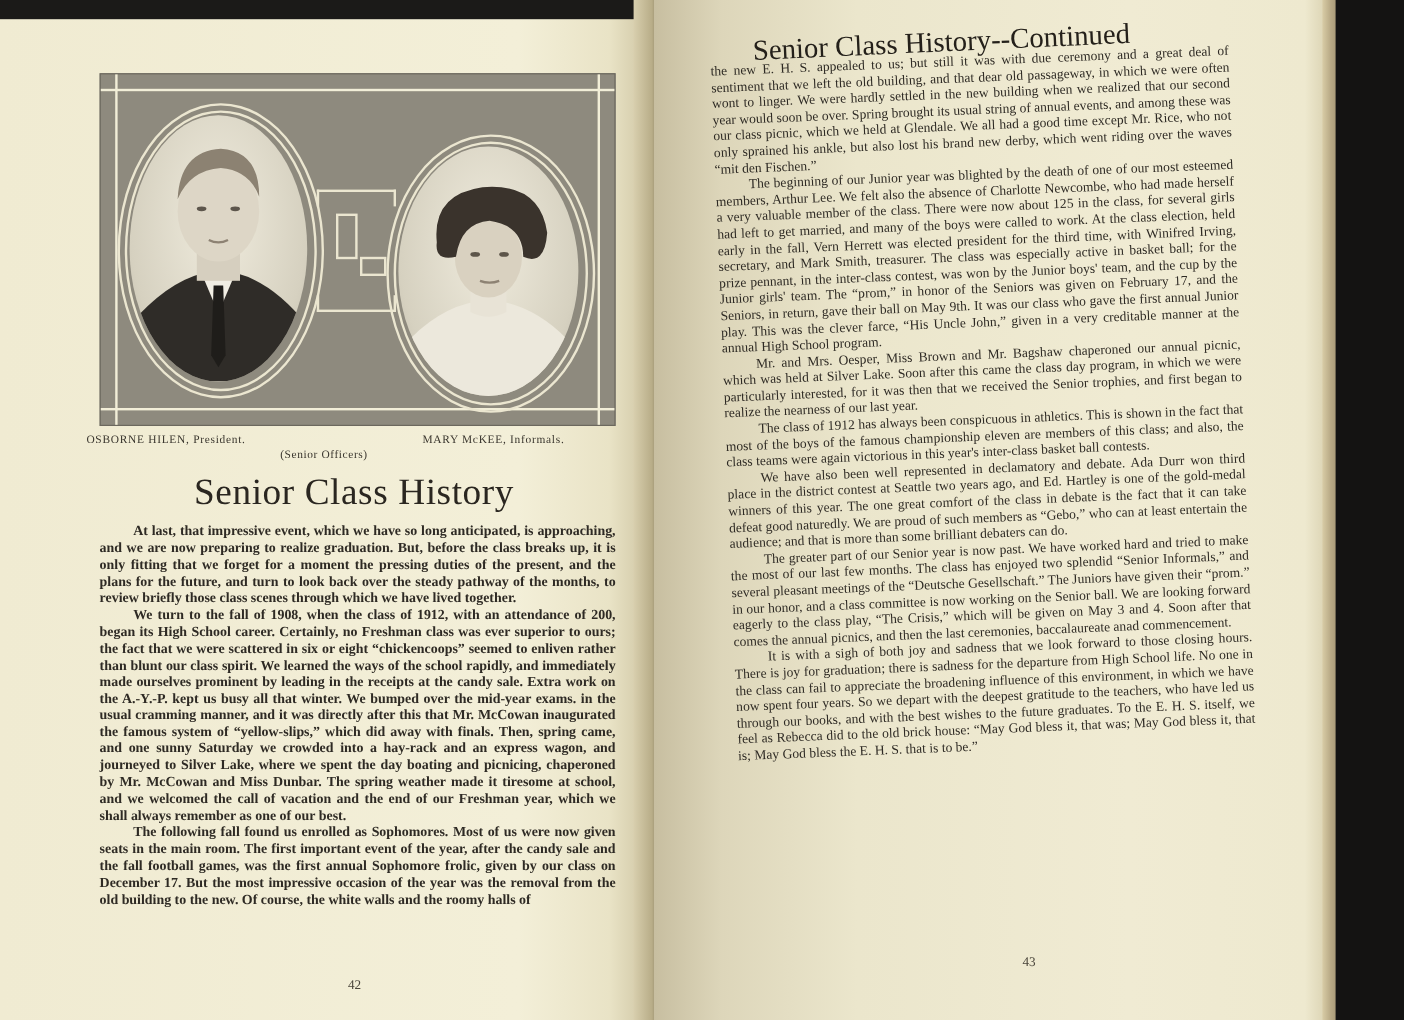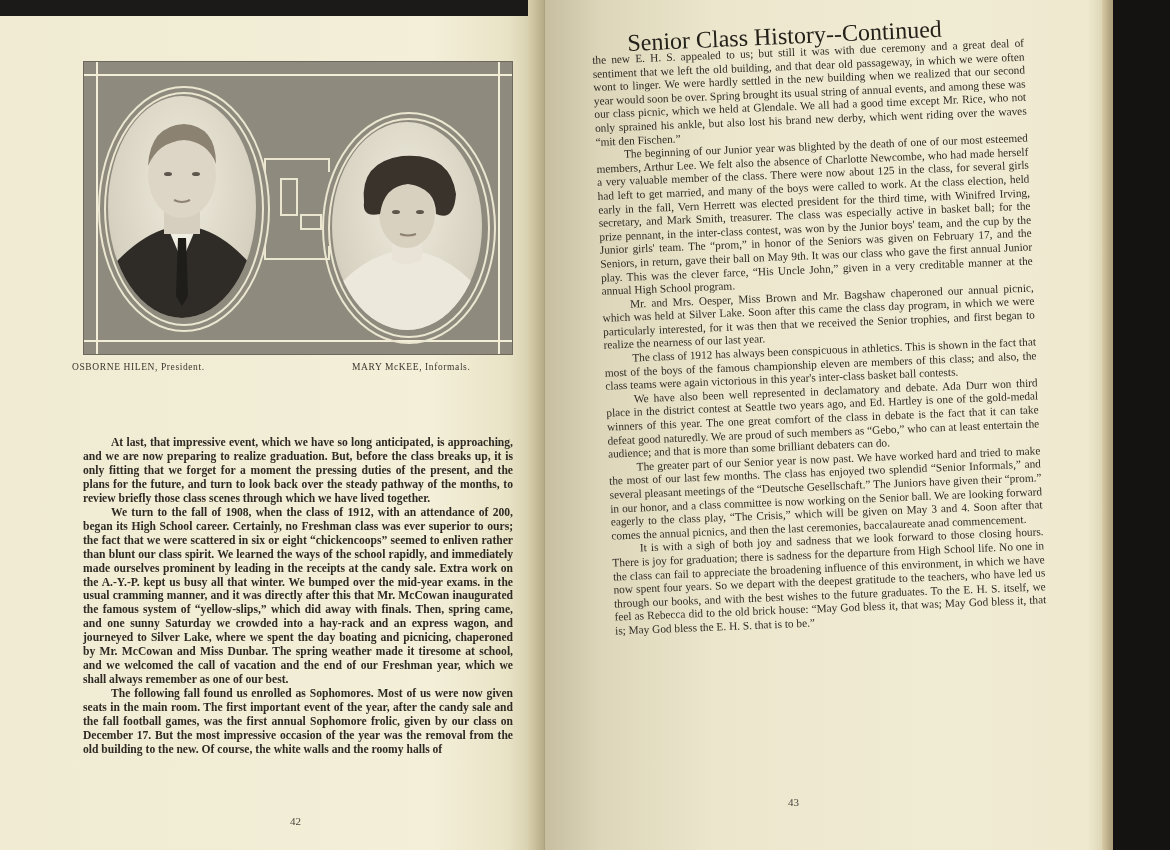--- a/index.html
+++ b/index.html
@@ -120,21 +120,23 @@
           <path d="M32 80 Q28 40 70 34 Q118 30 124 72 Q122 100 104 92 Q104 66 76 62 Q52 64 48 92 Q30 96 32 80 Z" fill="#3a332c"></path>
           <ellipse cx="64" cy="90" rx="4" ry="2" fill="#5d554a"></ellipse>
           <ellipse cx="88" cy="90" rx="4" ry="2" fill="#5d554a"></ellipse>
           <path d="M68 112 Q76 115 84 112" stroke="#8d8273" stroke-width="2" fill="none"></path>
         </svg>
       </div>
     </div>
 
     <div class="caption-row" style="left:72px;">OSBORNE HILEN, President.</div>
     <div class="caption-row" style="left:352px;">MARY McKEE, Informals.</div>
+    <div class="caption-sub">(Senior Officers)</div>
 
+    <div class="title-left">Senior Class History</div>
 
     <div class="body-left">
       <p>At last, that impressive event, which we have so long anticipated, is approaching, and we are now preparing to realize graduation. But, before the class breaks up, it is only fitting that we forget for a moment the pressing duties of the present, and the plans for the future, and turn to look back over the steady pathway of the months, to review briefly those class scenes through which we have lived together.</p>
       <p>We turn to the fall of 1908, when the class of 1912, with an attendance of 200, began its High School career. Certainly, no Freshman class was ever superior to ours; the fact that we were scattered in six or eight “chickencoops” seemed to enliven rather than blunt our class spirit. We learned the ways of the school rapidly, and immediately made ourselves prominent by leading in the receipts at the candy sale. Extra work on the A.-Y.-P. kept us busy all that winter. We bumped over the mid-year exams. in the usual cramming manner, and it was directly after this that Mr. McCowan inaugurated the famous system of “yellow-slips,” which did away with finals. Then, spring came, and one sunny Saturday we crowded into a hay-rack and an express wagon, and journeyed to Silver Lake, where we spent the day boating and picnicing, chaperoned by Mr. McCowan and Miss Dunbar. The spring weather made it tiresome at school, and we welcomed the call of vacation and the end of our Freshman year, which we shall always remember as one of our best.</p>
       <p>The following fall found us enrolled as Sophomores. Most of us were now given seats in the main room. The first important event of the year, after the candy sale and the fall football games, was the first annual Sophomore frolic, given by our class on December 17. But the most impressive occasion of the year was the removal from the old building to the new. Of course, the white walls and the roomy halls of</p>
     </div>
 
     <div class="pagenum" style="left:290px;top:799px;text-align:center;">42</div>
   </div>
 
@@ -147,17 +149,17 @@
   <div class="body-right">
     <p class="noindent">the new E. H. S. appealed to us; but still it was with due ceremony and a great deal of sentiment that we left the old building, and that dear old passageway, in which we were often wont to linger. We were hardly settled in the new building when we realized that our second year would soon be over. Spring brought its usual string of annual events, and among these was our class picnic, which we held at Glendale. We all had a good time except Mr. Rice, who not only sprained his ankle, but also lost his brand new derby, which went riding over the waves “mit den Fischen.”</p>
     <p>The beginning of our Junior year was blighted by the death of one of our most esteemed members, Arthur Lee. We felt also the absence of Charlotte Newcombe, who had made herself a very valuable member of the class. There were now about 125 in the class, for several girls had left to get married, and many of the boys were called to work. At the class election, held early in the fall, Vern Herrett was elected president for the third time, with Winifred Irving, secretary, and Mark Smith, treasurer. The class was especially active in basket ball; for the prize pennant, in the inter-class contest, was won by the Junior boys' team, and the cup by the Junior girls' team. The “prom,” in honor of the Seniors was given on February 17, and the Seniors, in return, gave their ball on May 9th. It was our class who gave the first annual Junior play. This was the clever farce, “His Uncle John,” given in a very creditable manner at the annual High School program.</p>
     <p>Mr. and Mrs. Oesper, Miss Brown and Mr. Bagshaw chaperoned our annual picnic, which was held at Silver Lake. Soon after this came the class day program, in which we were particularly interested, for it was then that we received the Senior trophies, and first began to realize the nearness of our last year.</p>
     <p>The class of 1912 has always been conspicuous in athletics. This is shown in the fact that most of the boys of the famous championship eleven are members of this class; and also, the class teams were again victorious in this year's inter-class basket ball contests.</p>
     <p>We have also been well represented in declamatory and debate. Ada Durr won third place in the district contest at Seattle two years ago, and Ed. Hartley is one of the gold-medal winners of this year. The one great comfort of the class in debate is the fact that it can take defeat good naturedly. We are proud of such members as “Gebo,” who can at least entertain the audience; and that is more than some brilliant debaters can do.</p>
     <p>The greater part of our Senior year is now past. We have worked hard and tried to make the most of our last few months. The class has enjoyed two splendid “Senior Informals,” and several pleasant meetings of the “Deutsche Gesellschaft.” The Juniors have given their “prom.” in our honor, and a class committee is now working on the Senior ball. We are looking forward eagerly to the class play, “The Crisis,” which will be given on May 3 and 4. Soon after that comes the annual picnics, and then the last ceremonies, baccalaureate anad commencement.</p>
     <p>It is with a sigh of both joy and sadness that we look forward to those closing hours. There is joy for graduation; there is sadness for the departure from High School life. No one in the class can fail to appreciate the broadening influence of this environment, in which we have now spent four years. So we depart with the deepest gratitude to the teachers, who have led us through our books, and with the best wishes to the future graduates. To the E. H. S. itself, we feel as Rebecca did to the old brick house: “May God bless it, that was; May God bless it, that is; May God bless the E. H. S. that is to be.”</p>
   </div>
 
-  <div class="pagenum" style="left:788px;top:796px;">43</div>
+  <div class="pagenum" style="left:852px;top:796px;">43</div>
 
   <div class="page-edge"></div>
   <div class="cover"></div>
 </div>
 
 </body></html>

